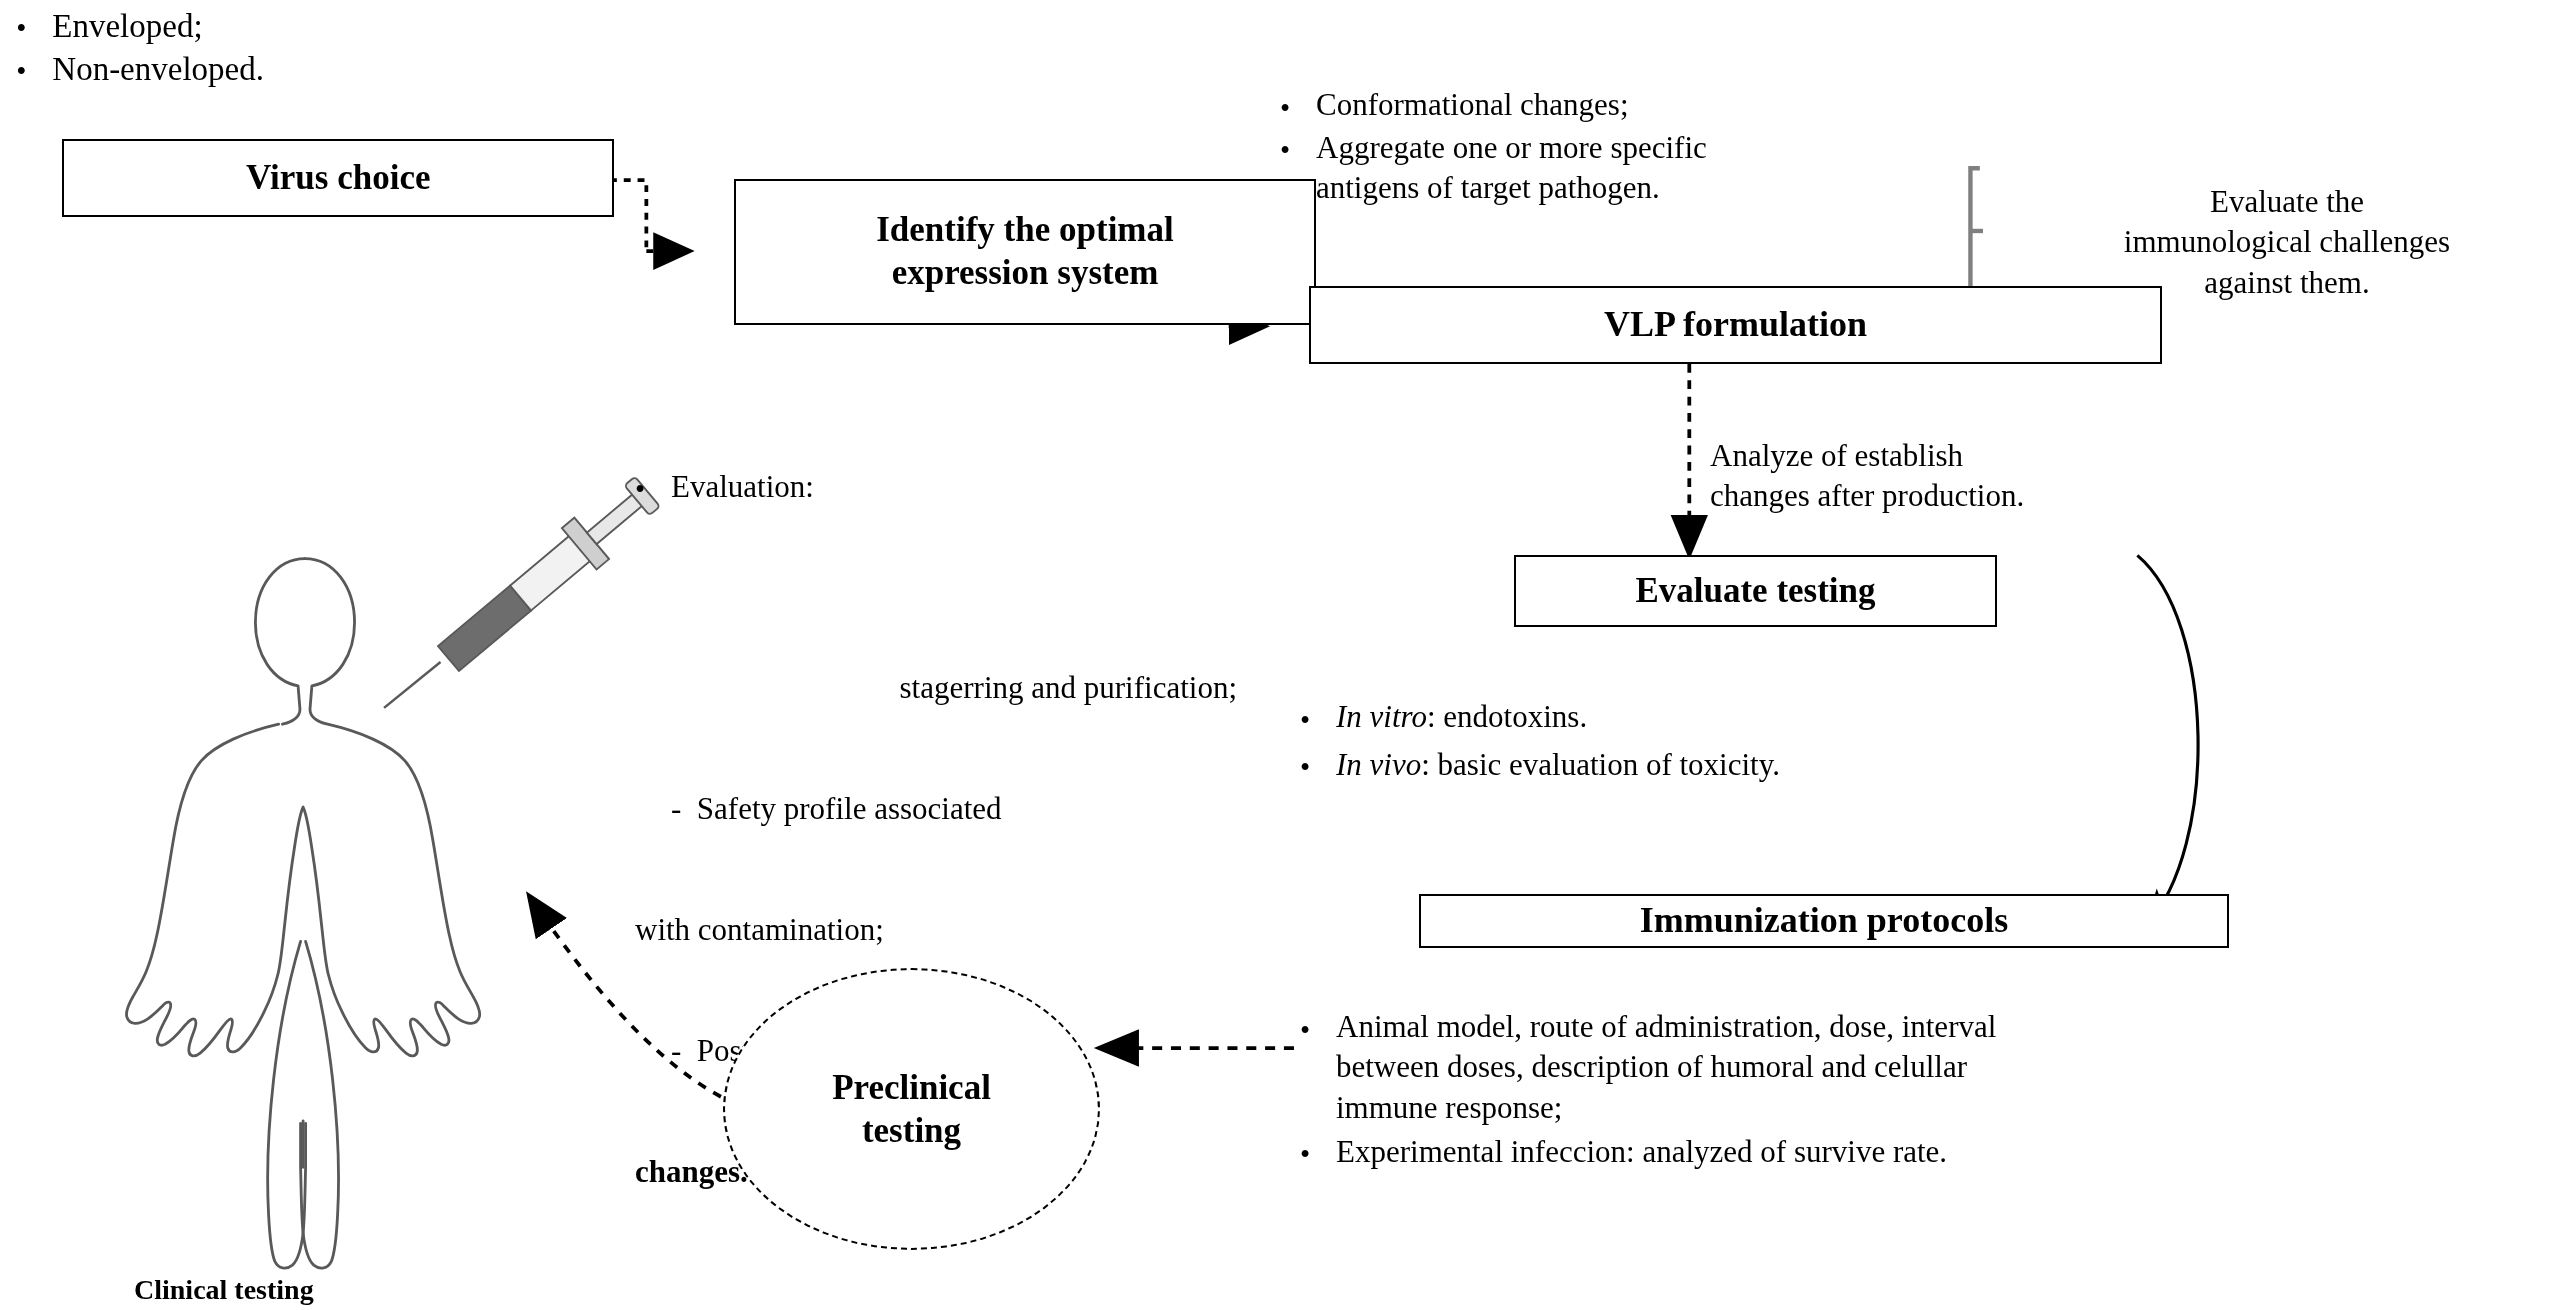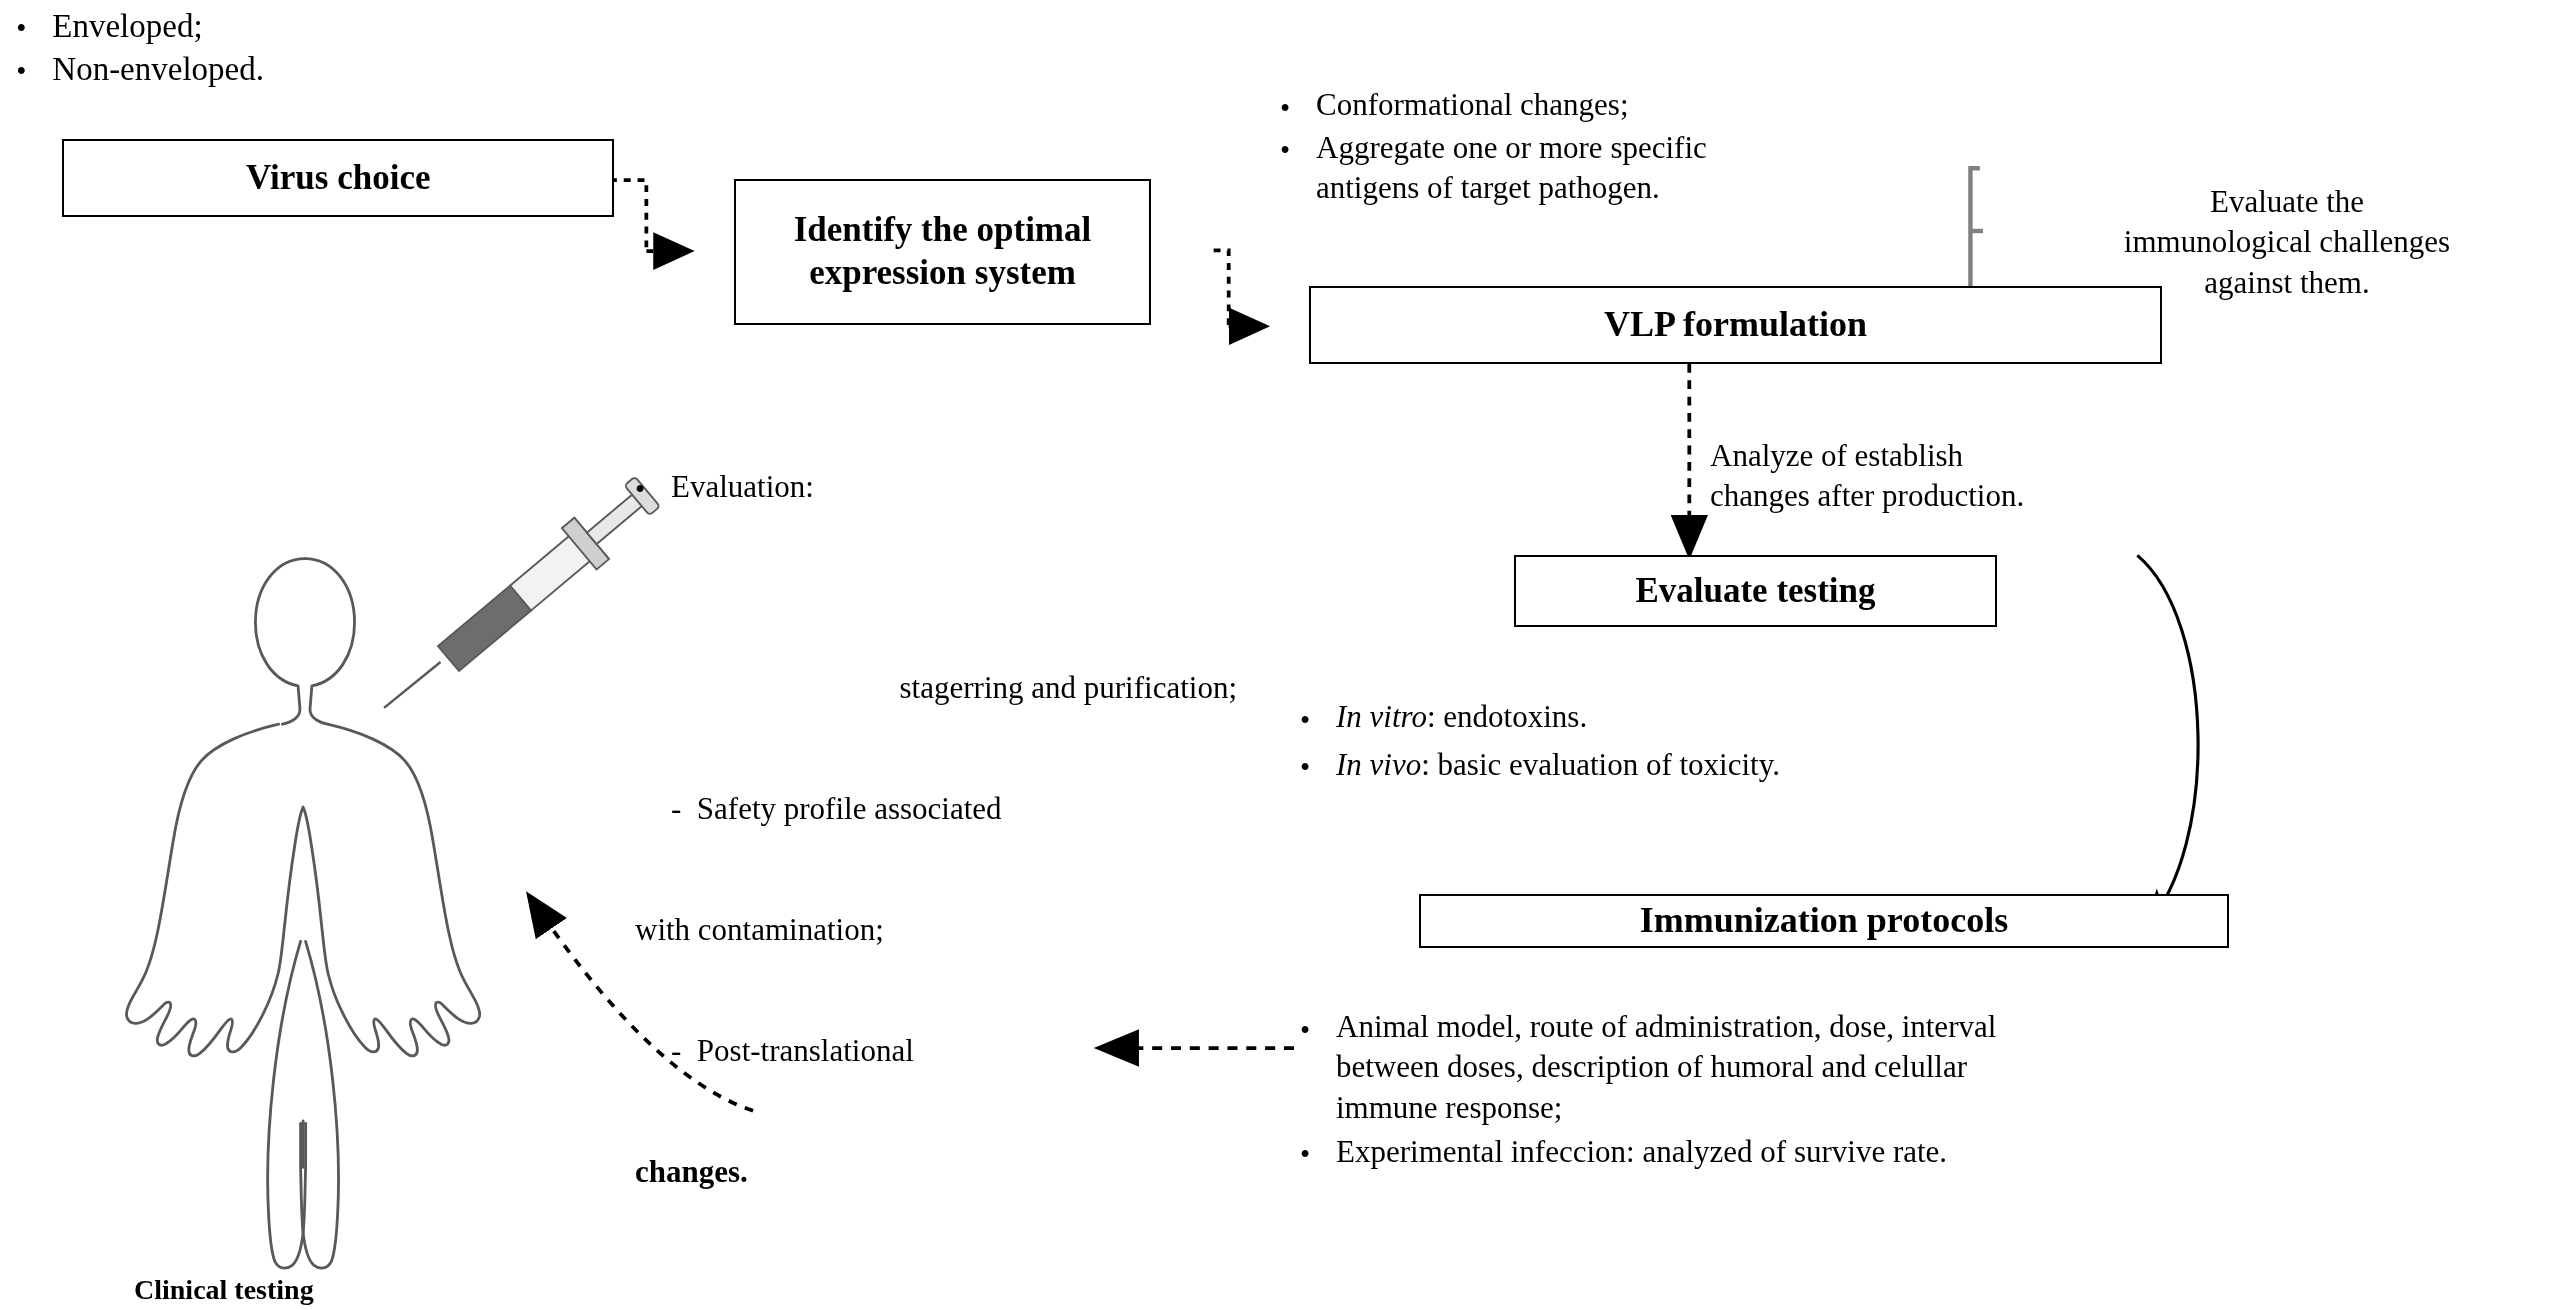--- a/index.html
+++ b/index.html
@@ -236,21 +236,21 @@
     <div class="bullet-row">
       <span class="bullet-dot">•</span>
       <span class="bullet-text">Non-enveloped.</span>
     </div>
   </div>
 
   <div class="procbox" style="left:16.3px; top:139px; width:552px; height:78px; font-size:35px;">
     <span>Virus choice</span>
   </div>
 
-  <div class="procbox" style="left:688px; top:179px; width:417px; height:146px; font-size:35px; white-space:pre-line;">
+  <div class="procbox" style="left:688px; top:179px; width:582px; height:146px; font-size:35px; white-space:pre-line;">
     <span>Identify the optimal
 expression system</span>
   </div>
 
   <div class="txt" style="left:635px; top:339px; width:602px; font-size:31px;">
     <div class="bullet-row">
       <span class="bullet-dot">•</span>
       <span class="bullet-text">Evaluation:</span>
     </div>
     <div style="padding-left:36px;">
@@ -314,17 +314,21 @@
       <span class="bullet-text" style="white-space:pre-line;">Animal model, route of administration, dose, interval
 between doses, description of humoral and celullar
 immune response;</span>
     </div>
     <div class="bullet-row" style="margin-top:3.8px;">
       <span class="bullet-dot">•</span>
       <span class="bullet-text">Experimental infeccion: analyzed of survive rate.</span>
     </div>
   </div>
 
+  <div class="ellipse" style="left:723px; top:968px; width:377px; height:282px; font-size:35px; white-space:pre-line;">
+    <span>Preclinical
+testing</span>
+  </div>
 
   <div class="txt" style="left:134px; top:1225px; width:477px; font-size:28px; font-weight:bold;">Clinical testing</div>
 
 </div>
 
 
 </body></html>

